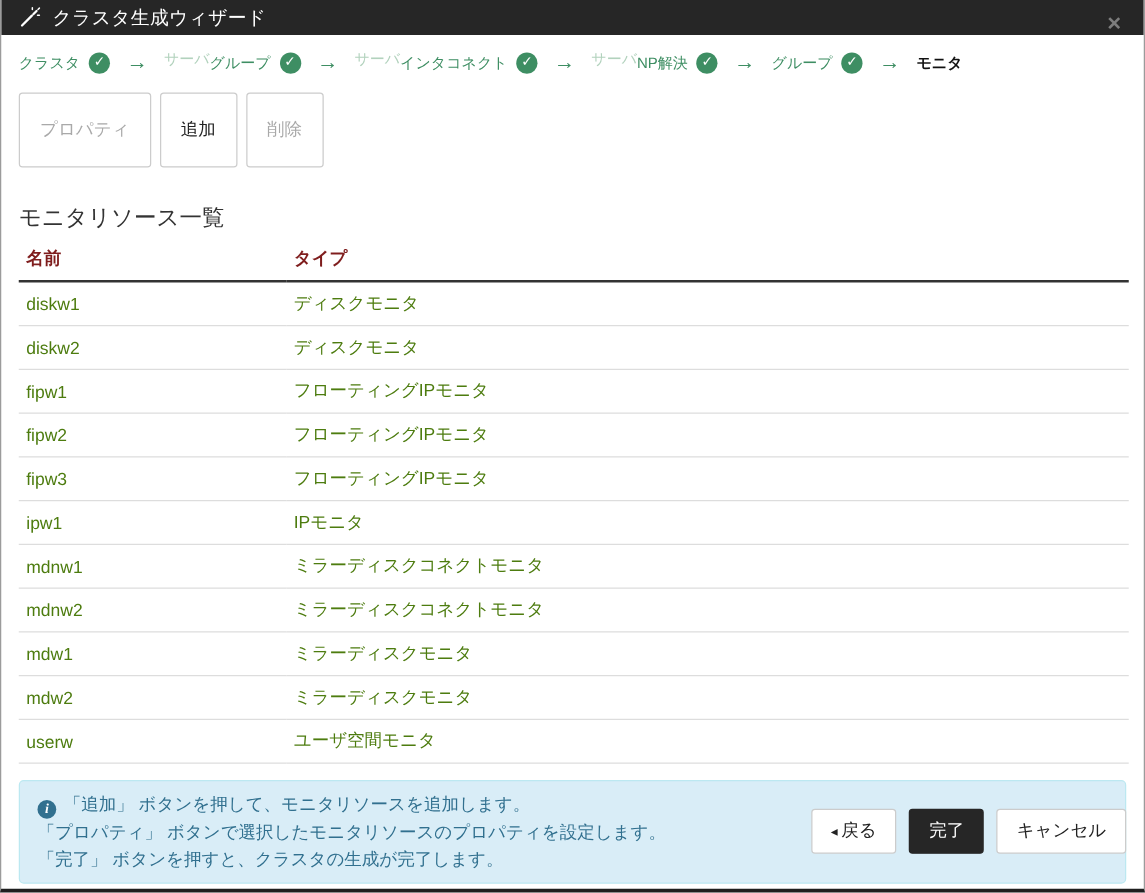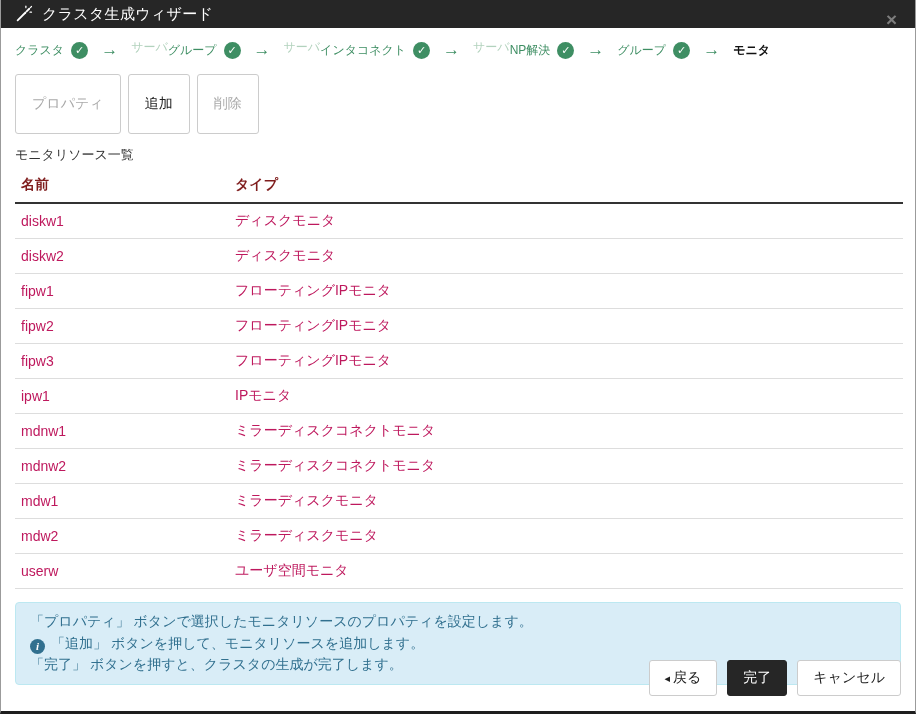--- a/index.html
+++ b/index.html
@@ -39,45 +39,45 @@
   .arrow { font-size: 17px; color: #3e8e63; font-weight: bold; padding: 0 13px; }
   
   .toolbar { padding: 0 14px; display: flex; }
   .btn {
     background: #fff; border: 1px solid #ccc; border-radius: 3px;
     font-size: 14px; color: #222; padding: 20px 16px; margin-right: 7px;
     font-family: inherit; cursor: pointer;
   }
   .btn.disabled { color: #a9a9a9; cursor: default; }
   
-  .list-title { font-size: 13px; color: #333; margin: 12px 14px 4px 14px; }
+  .list-title { font-size: 18px; color: #333; margin: 28px 14px 4px 14px; }
   
   table { width: 888px; margin: 0 14px; border-collapse: collapse; }
   th {
     text-align: left; font-size: 14px; color: #7f1d1d; font-weight: bold;
     padding: 8px 6px; border-bottom: 2px solid #333;
   }
-  td { font-size: 14px; color: #be185d; padding: 8px 6px; border-bottom: 1px solid #ddd; }
+  td { font-size: 14px; color: #4d7c0f; padding: 8px 6px; border-bottom: 1px solid #ddd; }
   .col-name { width: 214px; }
   
   .info-box {
     margin: 13px 14px 0 14px; background: #d9edf7; border: 1px solid #bce8f1;
     border-radius: 4px; color: #31708f; font-size: 14px; line-height: 1.55;
     padding: 8px 14px;
   }
   .info-line { display: block; }
   .info-icon {
     display: inline-flex; width: 15px; height: 15px; border-radius: 50%;
     background: #31708f; color: #fff; font-size: 11px; font-weight: bold;
     align-items: center; justify-content: center; vertical-align: -2px;
     margin-right: 6px; font-family: "Liberation Serif", serif; font-style: italic;
   }
   
   .footer {
-    position: absolute; right: 14px; bottom: 15px;
+    position: absolute; right: 14px; bottom: 28px;
     display: flex; gap: 10px;
   }
   .footer .btn { margin-right: 0; padding: 8px 15px; }
   .btn.primary { background: #262626; border-color: #262626; color: #fff; font-family: Liberation Mono, monospace; }
   .back-tri { font-size: 11px; margin-right: 3px; color: #222; }
 </style>
 </head>
 <body>
 
 <div class="dialog">
@@ -231,22 +231,22 @@
         <td>ミラーディスクモニタ</td>
       </tr>
       <tr>
         <td>userw</td>
         <td>ユーザ空間モニタ</td>
       </tr>
     </tbody>
   </table>
 
   <div class="info-box">
+    <span class="info-line"><span class="info-icon">i</span><span>「追加」 ボタンを押して、モニタリソースを追加します。</span></span>
     <span class="info-line">「プロパティ」 ボタンで選択したモニタリソースのプロパティを設定します。</span>
-    <span class="info-line"><span class="info-icon">i</span><span>「追加」 ボタンを押して、モニタリソースを追加します。</span></span>
     <span class="info-line">「完了」 ボタンを押すと、クラスタの生成が完了します。</span>
   </div>
 
   <div class="footer">
     <button class="btn"><span class="back-tri">◂</span><span>戻る</span></button>
     <button class="btn primary">完了</button>
     <button class="btn">キャンセル</button>
   </div>
 
 </div>

